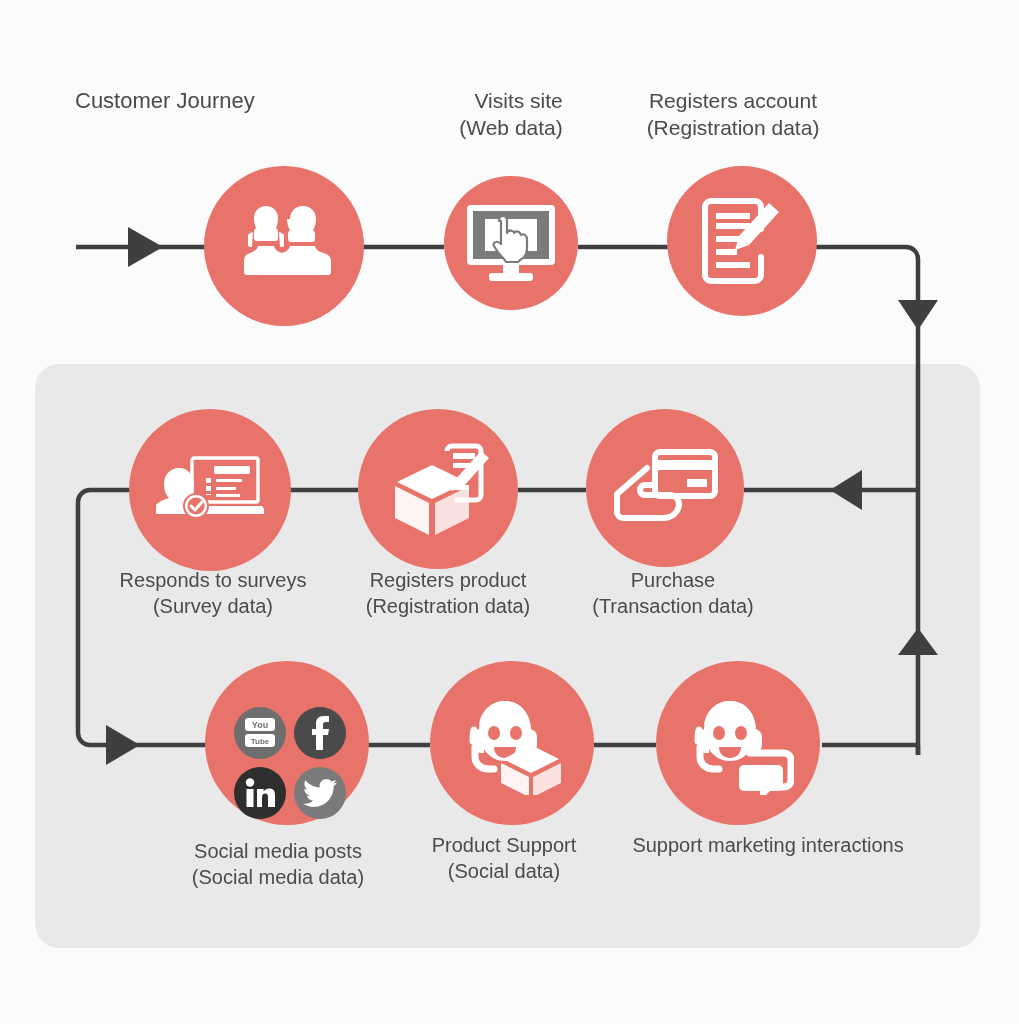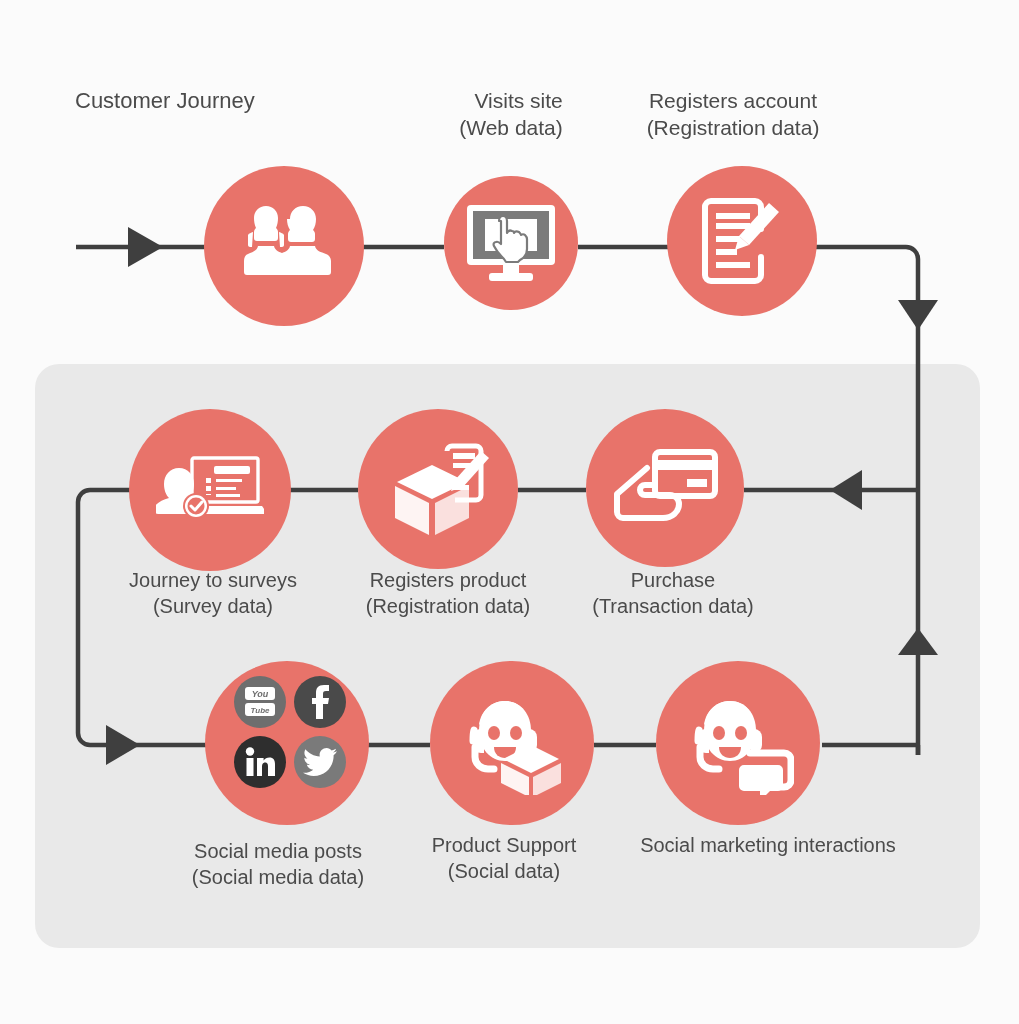--- a/index.html
+++ b/index.html
@@ -212,35 +212,35 @@
           <rect x="44" y="6" width="60" height="44" rx="5"></rect>
         </g>
         <rect x="47" y="14" width="54" height="10" fill="#ffffff"></rect>
         <rect x="76" y="33" width="20" height="8" fill="#ffffff"></rect>
         <path d="M36 22 6 48v18a6 6 0 0 0 6 6h40c9 0 16-6 16-14 0-5-4-9-9-9H34c-3 0-5-2-5-5s2-5 5-5h10" fill="none" stroke="#ffffff" stroke-width="6" stroke-linejoin="round" stroke-linecap="round"></path>
       </svg>
     </div>
   </div>
 
   <div class="caption cap-mid" style="left:213px;top:568px;">
-    <div>Journey to surveys</div>
+    <div>Responds to surveys</div>
     <div>(Survey data)</div>
   </div>
   <div class="caption cap-mid" style="left:448px;top:568px;">
     <div>Registers product</div>
     <div>(Registration data)</div>
   </div>
   <div class="caption cap-mid" style="left:673px;top:568px;">
     <div>Purchase</div>
     <div>(Transaction data)</div>
   </div>
 
   <div class="node" style="left:205px;top:661px;">
     <div class="circle" style="width:164px;height:164px;">
-      <div class="social-wrap" style="left:29px;top:15px;font-style:italic;">
+      <div class="social-wrap" style="left:29px;top:46px;">
 
         <div class="badge" style="background:#6e6e6e;">
           <svg width="40" height="36" viewBox="0 0 40 36">
             <rect x="5" y="3" width="30" height="13" rx="3" fill="#ffffff"></rect>
             <text x="20" y="13" font-family="Liberation Sans, sans-serif" font-size="9" font-weight="bold" fill="#6e6e6e" text-anchor="middle">You</text>
             <rect x="5" y="19" width="30" height="13" rx="3" fill="#ffffff"></rect>
             <text x="20" y="29" font-family="Liberation Sans, sans-serif" font-size="8" font-weight="bold" fill="#6e6e6e" text-anchor="middle">Tube</text>
           </svg>
         </div>
 
@@ -318,16 +318,16 @@
 
   <div class="caption cap-bot" style="left:278px;top:833px;margin-top:6px;">
     <div>Social media posts</div>
     <div>(Social media data)</div>
   </div>
   <div class="caption cap-bot" style="left:504px;top:833px;">
     <div>Product Support</div>
     <div>(Social data)</div>
   </div>
   <div class="caption cap-bot" style="left:768px;top:833px;">
-    <div>Social marketing interactions</div>
+    <div>Support marketing interactions</div>
   </div>
 
 </div>
 
 </body></html>

